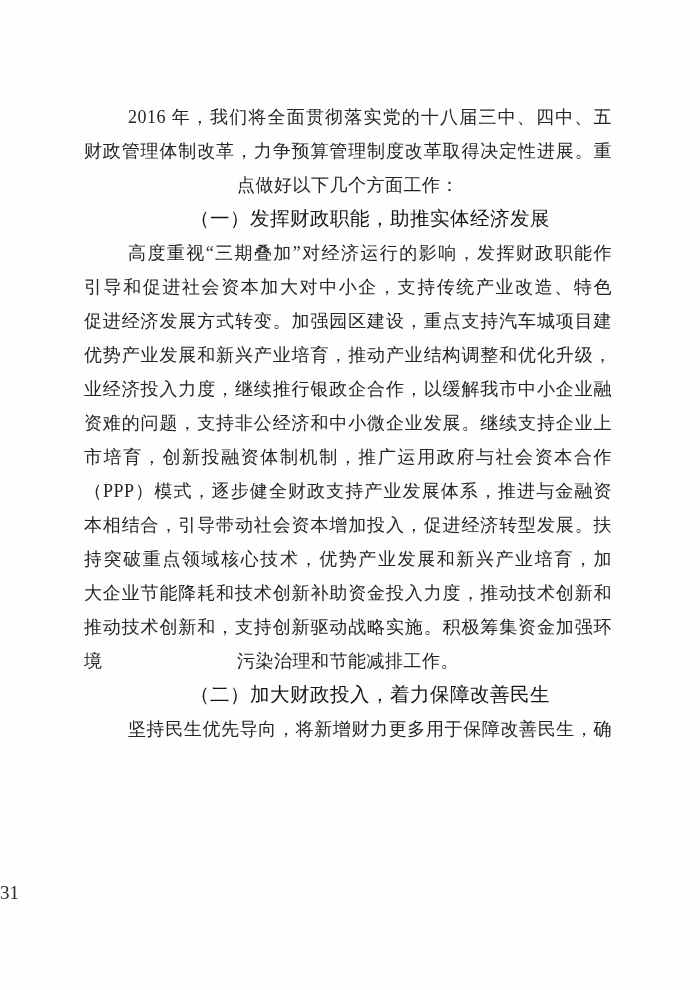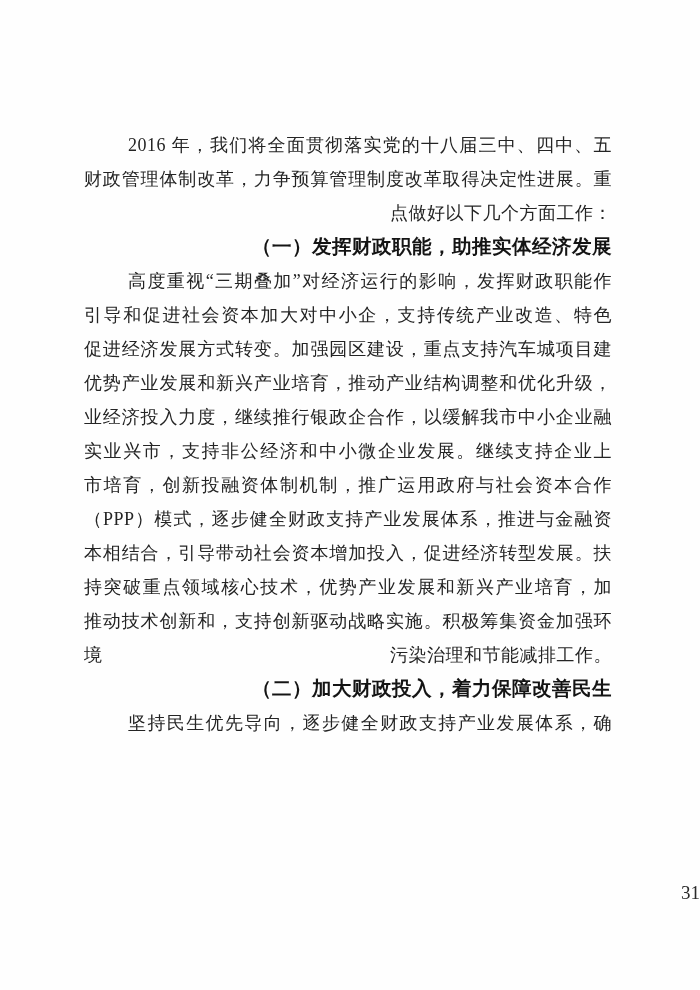--- a/index.html
+++ b/index.html
@@ -12,49 +12,49 @@
     width: 700px;
     height: 990px;
     background: #fefefe;
     color: #242424;
     font-family: "Liberation Serif", "DejaVu Serif", serif;
     overflow: hidden;
   }
   .text-block {
     position: absolute;
     left: 84px;
-    top: 128px;
+    top: 100px;
     width: 528px;
     font-size: 18px;
   }
   .line {
     height: 34px;
     line-height: 34px;
-    text-align: right;
+    text-align: center;
     letter-spacing: 0.5px;
   }
   .j {
     text-align: justify;
     text-align-last: justify;
   }
   .indent {
     text-indent: 44px;
   }
   .heading {
-    font-weight: bold;
+    font-weight: normal;
     font-size: 19.5px;
     color: #141414;
     letter-spacing: 0.5px;
   }
   .page-number {
     position: absolute;
     left: 0;
     top: 882px;
     width: 700px;
-    text-align: right;
+    text-align: left;
     font-size: 19px;
     color: #2a2a2a;
   }
 </style>
 </head>
 <body>
 
 <div class="page">
   <div class="text-block">
 
@@ -62,28 +62,29 @@
     <div class="line j">财政管理体制改革，力争预算管理制度改革取得决定性进展。重</div>
     <div class="line">点做好以下几个方面工作：</div>
 
     <div class="line heading indent">（一）发挥财政职能，助推实体经济发展</div>
 
     <div class="line j indent">高度重视“三期叠加”对经济运行的影响，发挥财政职能作</div>
     <div class="line j">引导和促进社会资本加大对中小企，支持传统产业改造、特色</div>
     <div class="line j">促进经济发展方式转变。加强园区建设，重点支持汽车城项目建</div>
     <div class="line j">优势产业发展和新兴产业培育，推动产业结构调整和优化升级，</div>
     <div class="line j">业经济投入力度，继续推行银政企合作，以缓解我市中小企业融</div>
-    <div class="line j">实业兴市，支持非公经济和中小微企业发展。继续支持企业上</div>
+    <div class="line j">资难的问题，支持非公经济和中小微企业发展。继续支持企业上</div>
     <div class="line j">市培育，创新投融资体制机制，推广运用政府与社会资本合作</div>
     <div class="line j">（PPP）模式，逐步健全财政支持产业发展体系，推进与金融资</div>
     <div class="line j">本相结合，引导带动社会资本增加投入，促进经济转型发展。扶</div>
     <div class="line j">持突破重点领域核心技术，优势产业发展和新兴产业培育，加</div>
+    <div class="line j">大企业节能降耗和技术创新补助资金投入力度，推动技术创新和</div>
     <div class="line j">推动技术创新和，支持创新驱动战略实施。积极筹集资金加强环境</div>
     <div class="line">污染治理和节能减排工作。</div>
 
     <div class="line heading indent">（二）加大财政投入，着力保障改善民生</div>
 
-    <div class="line j indent">坚持民生优先导向，逐步健全财政支持产业发展体系，确</div>
+    <div class="line j indent">坚持民生优先导向，将新增财力更多用于保障改善民生，确</div>
 
   </div>
 
   <div class="page-number">31</div>
 </div>
 
 </body></html>

